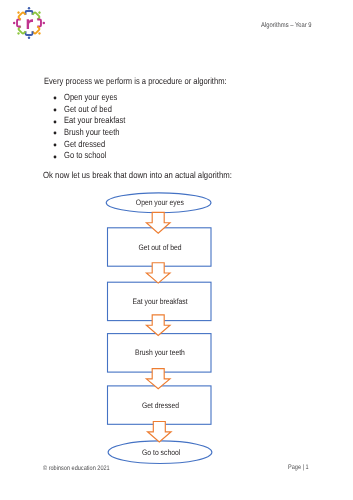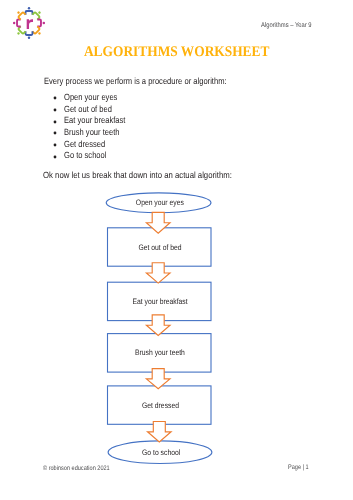--- a/index.html
+++ b/index.html
@@ -75,21 +75,20 @@
         </g>
       <g transform="rotate(315 50 50)" color="#F5A01A">
           <use href="#node-person"></use>
         </g>
       <path d="M 43.2 67.8 L 43.2 39.1 L 50.1 39.1 L 50.1 43.6 Q 52.8 39.1 58.6 39.1 L 61.8 39.1 L 61.8 46.9 L 58.0 46.9 Q 50.1 46.9 50.1 55.5 L 50.1 67.8 Z" fill="#C0338F"></path>
     </svg>
   </div>
 
   <div class="hdr-right"><span>Algorithms – Year 9</span></div>
 
-  <div class="title"><span>ALGORITHMS WORKSHEET</span></div>
 
   <div class="para" style="left:43.5px;top:75px;">Every process we perform is a procedure or algorithm:</div>
 
   <ul class="bl" style="left:53.4px;top:91.9px;">
       <li style="top: 0px; position: absolute;">
         <span class="bu" title="•"><svg width="6" height="6" viewBox="0 0 6 6">
             <circle cx="3" cy="3" r="1.4" fill="#231f20"></circle>
           </svg></span>
         <span class="tx">Open your eyes</span>
       </li>

